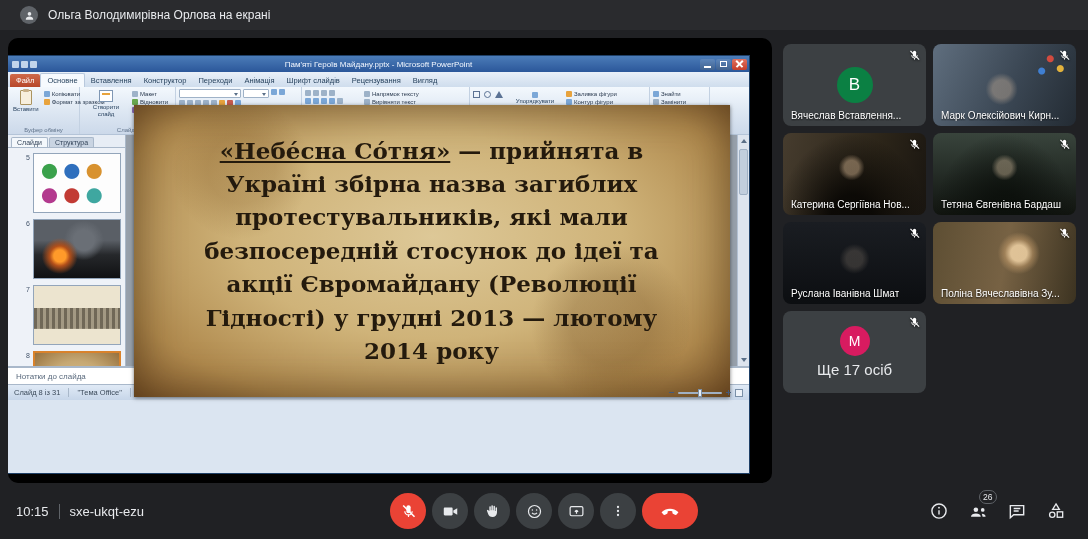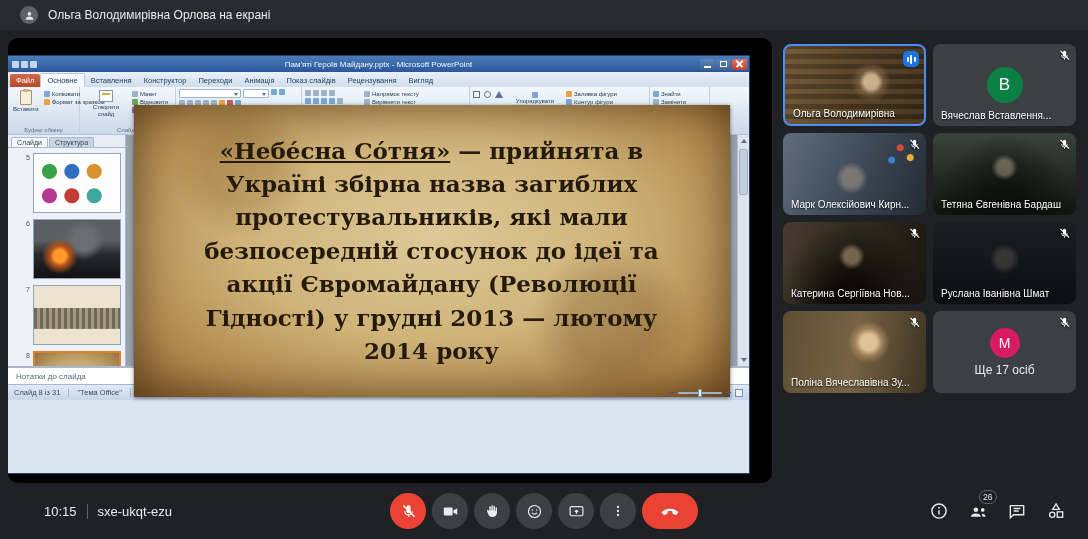--- a/index.html
+++ b/index.html
@@ -129,21 +129,21 @@
   .tile.speaking { border:2.5px solid #4e8df6; }
   .sound-badge { position:absolute; top:5px; right:5px; width:16px; height:16px; border-radius:5px; background:#1a73e8;
       display:flex; align-items:center; justify-content:center; gap:1.5px; }
   .sound-badge i { width:2px; background:#fff; border-radius:1px; display:block; }
   .sound-badge i:nth-child(1){height:5px;} .sound-badge i:nth-child(2){height:9px;} .sound-badge i:nth-child(3){height:5px;}
   .avatar-wrap { position:absolute; inset:0; display:flex; align-items:center; justify-content:center; }
   .avc { width:36px; height:36px; border-radius:50%; display:flex; align-items:center; justify-content:center; font-size:17px; color:#fff; }
   .c-green { background:#0b8043; } .c-pink { background:#d81b60; }
   .others-box { position:absolute; inset:0; display:flex; flex-direction:column; align-items:center; justify-content:center; gap:5px; }
   .others-box .avc { width:30px; height:30px; font-size:14px; }
-  .others-label { font-size:12px; color:#e8eaed; }
+  .others-label { font-size:15px; color:#e8eaed; }
   .you-tile { width:150px; height:72px; margin:8px auto 0; border-radius:8px; position:relative; overflow:hidden; background:#3c4043; }
 
   .v-olga { background-image:
       radial-gradient(circle at 62% 46%, rgba(224,196,160,.85) 0 7px, rgba(150,120,90,.5) 12px, transparent 20px),
       repeating-linear-gradient(0deg, rgba(130,98,55,.35) 0 5px, rgba(60,45,25,.4) 5px 10px),
       linear-gradient(100deg, #6b5638 0%, #4a3a24 45%, #2b2115 100%); }
   .v-mark { background-image:
       radial-gradient(circle at 82% 18%, #d24b3f 0 3px, transparent 4px),
       radial-gradient(circle at 89% 30%, #e2b23c 0 3px, transparent 4px),
       radial-gradient(circle at 76% 33%, #3f7fd2 0 3px, transparent 4px),
@@ -163,21 +163,21 @@
   .v-polina { background-image:
       radial-gradient(circle at 60% 38%, rgba(235,205,160,.9) 0 8px, rgba(200,160,110,.5) 14px, transparent 21px),
       linear-gradient(100deg, #5d4e33 0%, #776244 50%, #3c3321 100%); }
   .v-you { background-image:
       radial-gradient(circle at 42% 42%, rgba(190,170,150,.5) 0 9px, transparent 16px),
       radial-gradient(ellipse at 44% 108%, rgba(8,12,10,.95) 20%, transparent 75%),
       linear-gradient(115deg, #20342c 0%, #15231d 50%, #0b110e 100%); }
 
   
   .bbar { position:absolute; left:0; right:0; bottom:0; height:56px; display:flex; align-items:center; padding:0 16px; }
-  .left-info { display:flex; align-items:center; gap:10px; font-size:13px; color:#e8eaed;margin-left:28px; }
+  .left-info { display:flex; align-items:center; gap:10px; font-size:13px; color:#e8eaed; }
   .lsep { width:1px; height:15px; background:#5f6368; }
   .controls { position:absolute; left:50%; transform:translateX(-50%); display:flex; align-items:center; gap:6px; }
   .ctl { width:36px; height:36px; border-radius:50%; background:#3c4043; display:flex; align-items:center; justify-content:center; cursor:pointer; }
   .ctl.red { background:#ea4335; }
   .endcall { width:56px; height:36px; border-radius:18px; background:#ea4335; display:flex; align-items:center; justify-content:center; cursor:pointer; }
   .right-icons { margin-left:auto; display:flex; align-items:center; gap:15px; padding-right:4px; }
   .ricon { width:24px; height:24px; position:relative; display:flex; align-items:center; justify-content:center; cursor:pointer; }
   .count-badge { position:absolute; top:-9px; right:-7px; font-size:8.5px; line-height:1; color:#e8eaed; background:#202124; border:1px solid #5f6368; border-radius:7px; padding:1.5px 3.5px; }
 </style>
 </head>
@@ -210,21 +210,21 @@
       </span>
     </div>
 
     <div class="tabs-row">
       <span class="tab file">Файл</span>
       <span class="tab selected">Основне</span>
       <span class="tab">Вставлення</span>
       <span class="tab">Конструктор</span>
       <span class="tab">Переходи</span>
       <span class="tab">Анімація</span>
-      <span class="tab">Показ слайдів</span>
+      <span class="tab">Шрифт слайдів</span>
       <span class="tab">Рецензування</span>
       <span class="tab">Вигляд</span>
     </div>
 
     <div class="ribbon">
       <div class="rg" style="width:72px">
         <div class="rg-body">
           <div class="bigbtn">
             <span class="ic-paste"></span>
             <span class="bl">Вставити</span>
@@ -445,28 +445,20 @@
         </span>
         <span class="vic"></span>
       </span>
     </div>
 
   </div>
 </div>
 
 <div class="people">
   <div class="pgrid">
-    <div class="tile v-olga speaking">
-      <div class="sound-badge">
-          <i></i>
-          <i></i>
-          <i></i>
-        </div>
-      <span class="nm">Ольга Володимирівна</span>
-    </div>
     <div class="tile">
       <div class="avatar-wrap">
           <div class="avc c-green">В</div>
         </div>
       <svg class="micoff" viewBox="0 0 24 24">
           <path d="M12 14.5a3 3 0 0 0 3-3V6a3 3 0 0 0-6 0v5.5a3 3 0 0 0 3 3z" fill="#fff"></path>
           <path d="M6.8 11.5a5.2 5.2 0 0 0 10.4 0" fill="none" stroke="#fff" stroke-width="1.7"></path>
           <path d="M12 16.7v3" stroke="#fff" stroke-width="1.7"></path>
           <path d="M4.5 3.5l16 16" stroke="#fff" stroke-width="2.2"></path>
         </svg>
@@ -474,37 +466,37 @@
     </div>
     <div class="tile v-mark">
       <svg class="micoff" viewBox="0 0 24 24">
           <path d="M12 14.5a3 3 0 0 0 3-3V6a3 3 0 0 0-6 0v5.5a3 3 0 0 0 3 3z" fill="#fff"></path>
           <path d="M6.8 11.5a5.2 5.2 0 0 0 10.4 0" fill="none" stroke="#fff" stroke-width="1.7"></path>
           <path d="M12 16.7v3" stroke="#fff" stroke-width="1.7"></path>
           <path d="M4.5 3.5l16 16" stroke="#fff" stroke-width="2.2"></path>
         </svg>
       <span class="nm">Марк Олексійович Кирн...</span>
     </div>
+    <div class="tile v-katerina">
+      <svg class="micoff" viewBox="0 0 24 24">
+          <path d="M12 14.5a3 3 0 0 0 3-3V6a3 3 0 0 0-6 0v5.5a3 3 0 0 0 3 3z" fill="#fff"></path>
+          <path d="M6.8 11.5a5.2 5.2 0 0 0 10.4 0" fill="none" stroke="#fff" stroke-width="1.7"></path>
+          <path d="M12 16.7v3" stroke="#fff" stroke-width="1.7"></path>
+          <path d="M4.5 3.5l16 16" stroke="#fff" stroke-width="2.2"></path>
+        </svg>
+      <span class="nm">Катерина Сергіївна Нов...</span>
+    </div>
     <div class="tile v-tetyana">
       <svg class="micoff" viewBox="0 0 24 24">
           <path d="M12 14.5a3 3 0 0 0 3-3V6a3 3 0 0 0-6 0v5.5a3 3 0 0 0 3 3z" fill="#fff"></path>
           <path d="M6.8 11.5a5.2 5.2 0 0 0 10.4 0" fill="none" stroke="#fff" stroke-width="1.7"></path>
           <path d="M12 16.7v3" stroke="#fff" stroke-width="1.7"></path>
           <path d="M4.5 3.5l16 16" stroke="#fff" stroke-width="2.2"></path>
         </svg>
       <span class="nm">Тетяна Євгенівна Бардаш</span>
-    </div>
-    <div class="tile v-katerina">
-      <svg class="micoff" viewBox="0 0 24 24">
-          <path d="M12 14.5a3 3 0 0 0 3-3V6a3 3 0 0 0-6 0v5.5a3 3 0 0 0 3 3z" fill="#fff"></path>
-          <path d="M6.8 11.5a5.2 5.2 0 0 0 10.4 0" fill="none" stroke="#fff" stroke-width="1.7"></path>
-          <path d="M12 16.7v3" stroke="#fff" stroke-width="1.7"></path>
-          <path d="M4.5 3.5l16 16" stroke="#fff" stroke-width="2.2"></path>
-        </svg>
-      <span class="nm">Катерина Сергіївна Нов...</span>
     </div>
     <div class="tile v-ruslana">
       <svg class="micoff" viewBox="0 0 24 24">
           <path d="M12 14.5a3 3 0 0 0 3-3V6a3 3 0 0 0-6 0v5.5a3 3 0 0 0 3 3z" fill="#fff"></path>
           <path d="M6.8 11.5a5.2 5.2 0 0 0 10.4 0" fill="none" stroke="#fff" stroke-width="1.7"></path>
           <path d="M12 16.7v3" stroke="#fff" stroke-width="1.7"></path>
           <path d="M4.5 3.5l16 16" stroke="#fff" stroke-width="2.2"></path>
         </svg>
       <span class="nm">Руслана Іванівна Шмат</span>
     </div>

